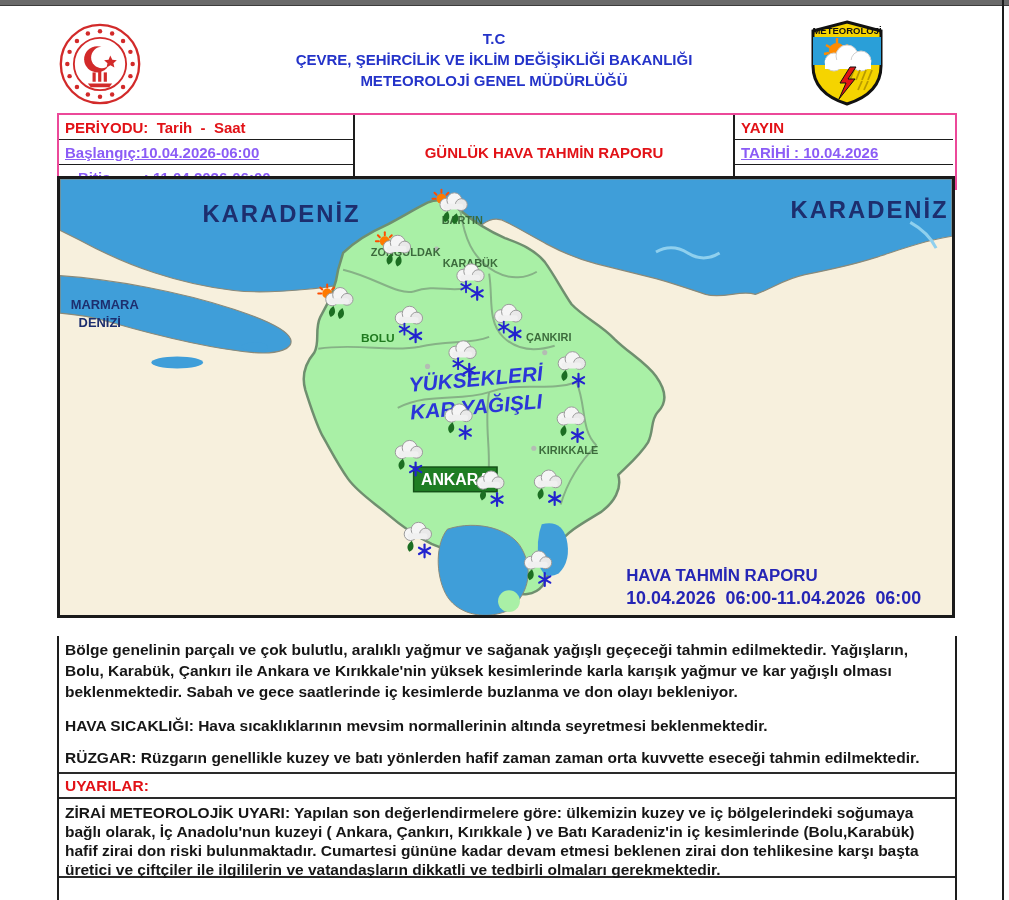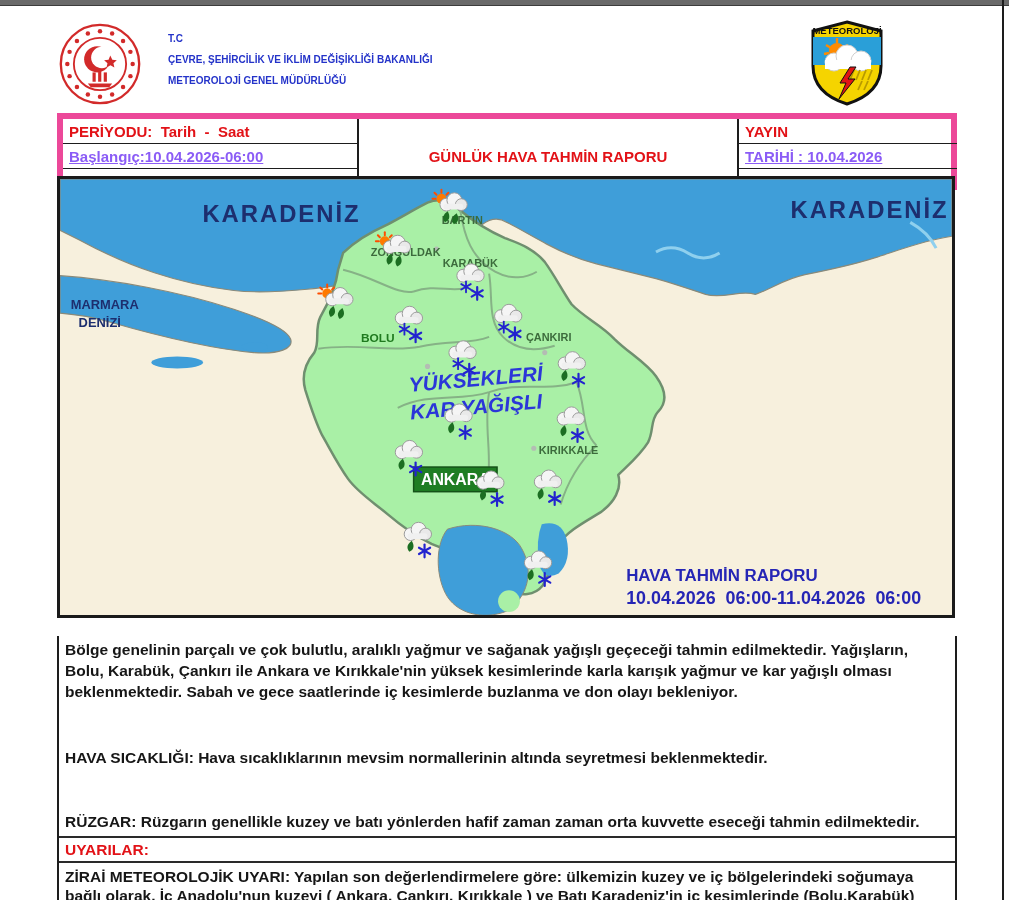--- a/index.html
+++ b/index.html
@@ -3,43 +3,43 @@
 <meta charset="utf-8">
 <style>
   html,body{margin:0;padding:0;background:#fff;}
   .page{position:relative;width:1009px;height:900px;background:#fff;overflow:hidden;
         font-family:"Liberation Sans","DejaVu Sans",sans-serif;font-weight:bold;}
   .topstrip{position:absolute;left:0;top:0;width:1009px;height:5px;background:#6a6a6a;border-bottom:1px solid #3c3c3c;}
   .rightedge{position:absolute;left:1002px;top:0;width:2px;height:900px;background:#1d1d1d;}
 
   
   .crest{position:absolute;left:58px;top:20px;width:84px;height:88px;}
-  .title-block{position:absolute;left:168px;top:28px;width:680px;color:#2433c9;font-size:10px;line-height:21px;}
+  .title-block{position:absolute;left:154px;top:28px;width:680px;text-align:center;color:#2433c9;font-size:15px;line-height:21px;}
   .shield{position:absolute;left:810px;top:20px;width:74px;height:86px;}
 
   
-  .info-table{position:absolute;left:57px;top:113px;width:900px;height:77px;border:6px solid #ec4899;
+  .info-table{position:absolute;left:57px;top:113px;width:900px;height:77px;border:2px solid #ec4899;
               display:grid;grid-template-columns:296px 380px 218px;grid-template-rows:25px 25px 25px;box-sizing:border-box;}
   .info-table .cell{border-right:2px solid #1d1d1d;border-bottom:1px solid #1d1d1d;display:flex;align-items:center;
                     padding-left:6px;font-size:15px;white-space:pre;overflow:hidden;}
   .info-table .last-row{border-bottom:none;padding-left:19px;}
   .info-table .center-cell{grid-column:2;grid-row:1/4;justify-content:center;padding-left:0;border-bottom:none;}
   .info-table .right-col{border-right:none;text-align:right;}
   .red{color:#e21217;}
   .blue{color:#8b5cf6;text-decoration:underline;}
 
   
   .map-box{position:absolute;left:57px;top:176px;width:898px;height:442px;border:3px solid #1a1a1a;box-sizing:border-box;background:#f7f0dd;}
   .map-box svg{display:block;width:100%;height:100%;}
 
   
   .sections{position:absolute;left:57px;top:636px;width:900px;height:264px;border-left:2px solid #1d1d1d;border-right:2px solid #1d1d1d;box-sizing:border-box;font-size:15.5px;color:#161616;}
   .sec-header{height:23px;display:flex;align-items:center;padding-left:6px;border-bottom:2px solid #2a2a2a;font-size:15.5px;}
   .sec-par{padding:3px 8px 0 6px;line-height:21px;}
-  .sec-single{padding:0 8px 0 6px;line-height:20px;margin-top:32px;}
+  .sec-single{padding:0 8px 0 6px;line-height:20px;}
   .gap14{height:14px;}
   .gap12{height:12px;}
   .ruzgar{border-bottom:2px solid #2a2a2a;padding-bottom:4px;}
   .zirai{padding:4px 8px 0 6px;line-height:19px;border-bottom:2px solid #2a2a2a;height:73px;}
 </style>
 </head>
 <body>
 
 <div class="page">
   <div class="topstrip"></div>

